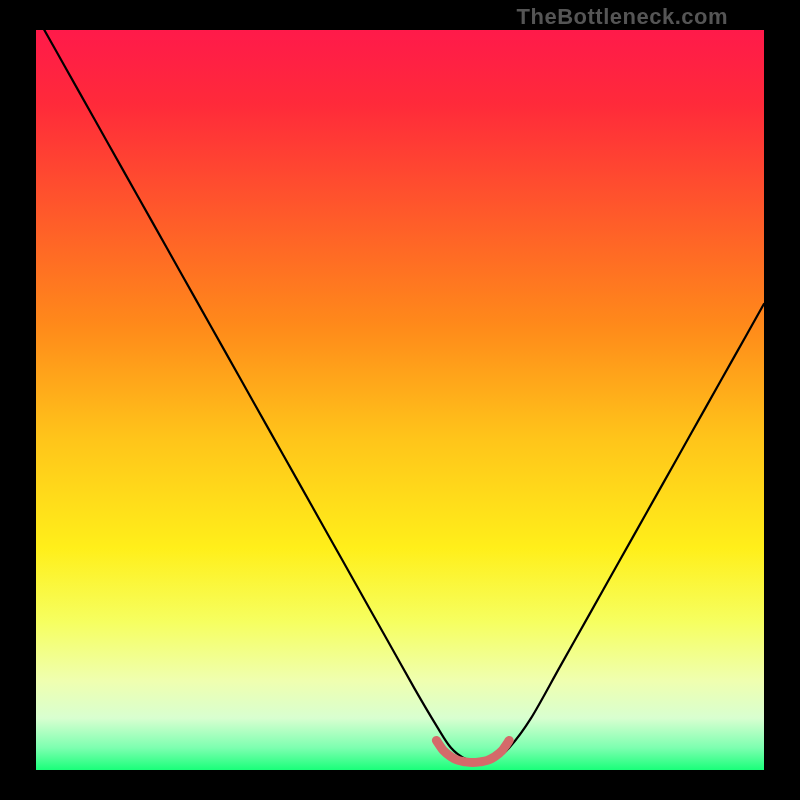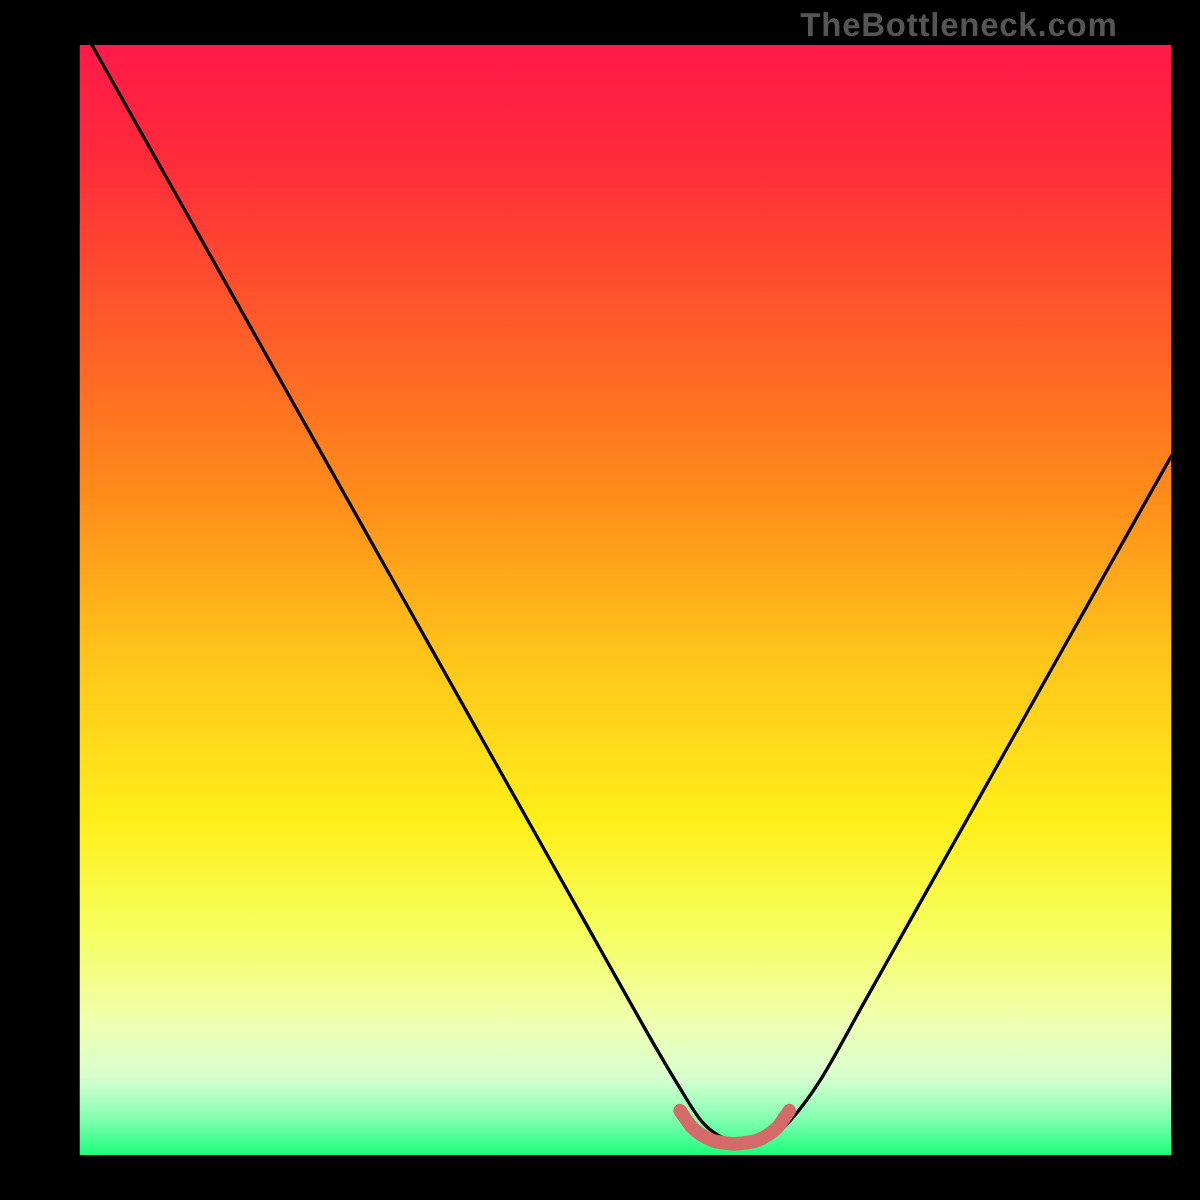--- a/index.html
+++ b/index.html
@@ -9,21 +9,20 @@
     height: 800px;
     background: #000;
     font-family: Arial, Helvetica, sans-serif;
     overflow: hidden;
   }
   .frame {
     position: relative;
     width: 740px;
     height: 800px;
     background: #000;
-    margin-left: 17px;
   }
   .watermark {
     position: absolute;
     top: 4px;
     right: 12px;
     color: #555;
     font-size: 22px;
     font-weight: 600;
     letter-spacing: 0.5px;
     z-index: 50;

